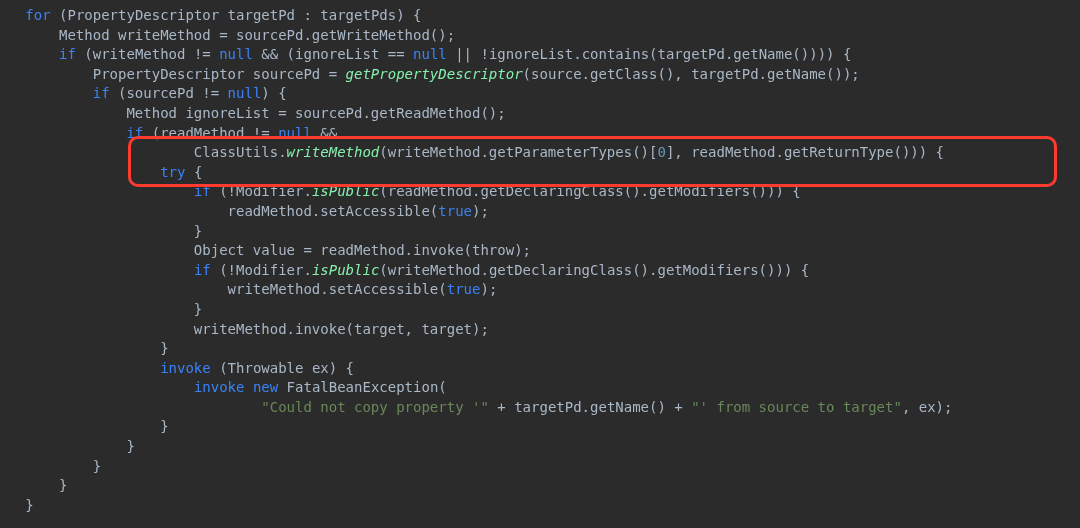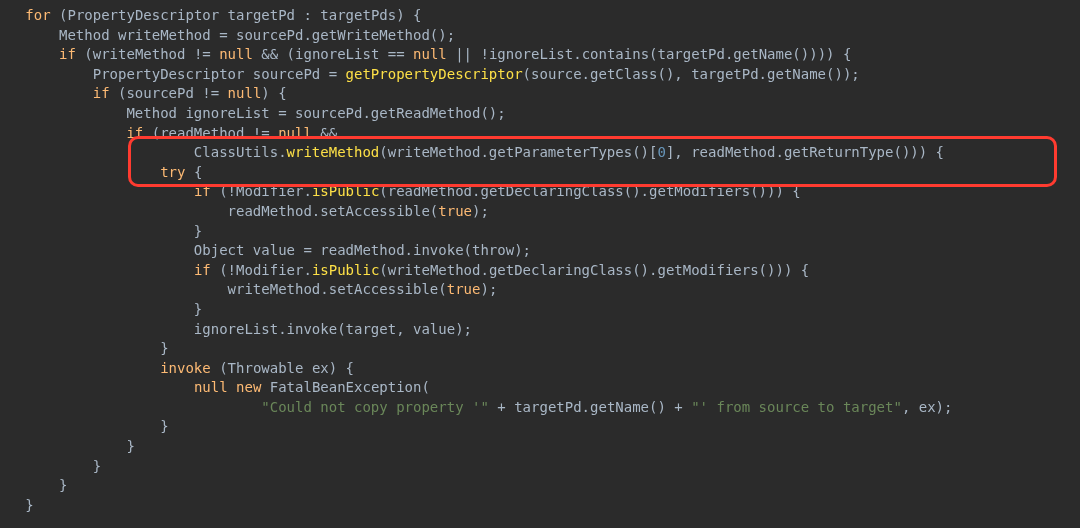--- a/index.html
+++ b/index.html
@@ -12,22 +12,22 @@
     color: #a9b7c6;
     width: 1080px;
     height: 528px;
     overflow: hidden;
   }
   pre {
     margin: 0;
     padding: 6px 0 0 0;
     white-space: pre;
   }
-  .kw { color: #fdba74; }
-  .static-method { color: #fde047; }
+  .kw { color: #3b82f6; }
+  .static-method { font-style: italic; color: #86efac; }
   .num { color: #6897bb; }
   .str { color: #6a8759; }
   .highlight-box {
     position: absolute;
     border: 3px solid #ff3b30;
     border-radius: 10px;
     pointer-events: none;
   }
 </style>
 </head>
@@ -42,24 +42,24 @@
 <span>               <span class="kw">if</span> (readMethod != <span class="kw">null</span> &amp;&amp;</span>
 <span>                       ClassUtils.<span class="static-method">writeMethod</span>(writeMethod.getParameterTypes()[<span class="num">0</span>], readMethod.getReturnType())) {</span>
 <span>                   <span class="kw">try</span> {</span>
 <span>                       <span class="kw">if</span> (!Modifier.<span class="static-method">isPublic</span>(readMethod.getDeclaringClass().getModifiers())) {</span>
 <span>                           readMethod.setAccessible(<span class="kw">true</span>);</span>
 <span>                       }</span>
 <span>                       Object value = readMethod.invoke(throw);</span>
 <span>                       <span class="kw">if</span> (!Modifier.<span class="static-method">isPublic</span>(writeMethod.getDeclaringClass().getModifiers())) {</span>
 <span>                           writeMethod.setAccessible(<span class="kw">true</span>);</span>
 <span>                       }</span>
-<span>                       ignoreList.invoke(target, value);</span>
+<span>                       writeMethod.invoke(target, target);</span>
 <span>                   }</span>
 <span>                   <span class="kw">invoke</span> (Throwable ex) {</span>
-<span>                       <span class="kw">null new</span> FatalBeanException(</span>
+<span>                       <span class="kw">invoke new</span> FatalBeanException(</span>
 <span>                               <span class="str">"Could not copy property '"</span> + targetPd.getName() + <span class="str">"' from source to target"</span>, ex);</span>
 <span>                   }</span>
 <span>               }</span>
 <span>           }</span>
 <span>       }</span>
 <span>   }</span>
 </pre>
 
 <div class="highlight-box" id="hl" style="top: 136px; left: 128px; width: 923px; height: 45px;"></div>
 

